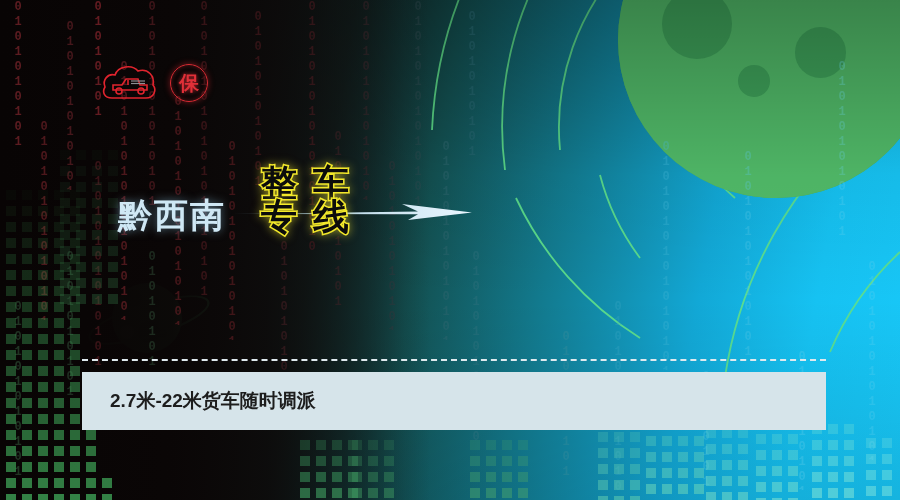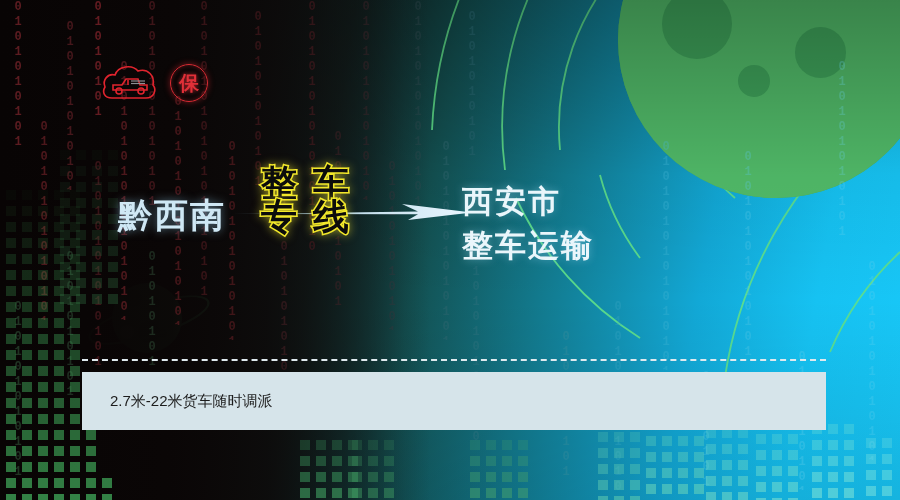--- a/index.html
+++ b/index.html
@@ -166,21 +166,21 @@
   .dashline{
     position:absolute;left:82px;top:359px;width:744px;height:0;
     border-top:2.5px dashed #dfe9ee;
   }
   .infobar{
     position:absolute;left:82px;top:372px;width:744px;height:58px;
     background:#d6e4ea;
     display:flex;align-items:center;
   }
   .infobar .cell{
-    font-size:15px;color:#1d1d1d;font-weight:400;white-space:nowrap;
+    font-size:19px;color:#1d1d1d;font-weight:700;white-space:nowrap;
   }
   .infobar .c1{margin-left:28px;}
   .infobar .c2{margin-left:68px;}
 </style>
 </head>
 <body>
 
 <div id="poster">
 
   <div class="bg-base"></div>
@@ -646,24 +646,20 @@
     <path d="M0 16 L186 13.5 L170 6 L240 14.5 L176 22 L186 16.2 Z" fill="url(#bg1)"></path>
   </svg>
 
   <div class="route-badge">
     <span>整</span>
     <span>车</span>
     <span>专</span>
     <span>线</span>
   </div>
 
-  <div class="dest">
-    <div>西安市</div>
-    <div>整车运输</div>
-  </div>
 
 
   <div class="dashline"></div>
   <div class="infobar">
     <div class="cell c1">2.7米-22米货车随时调派</div>
   </div>
 
 </div>
 
 </body></html>

